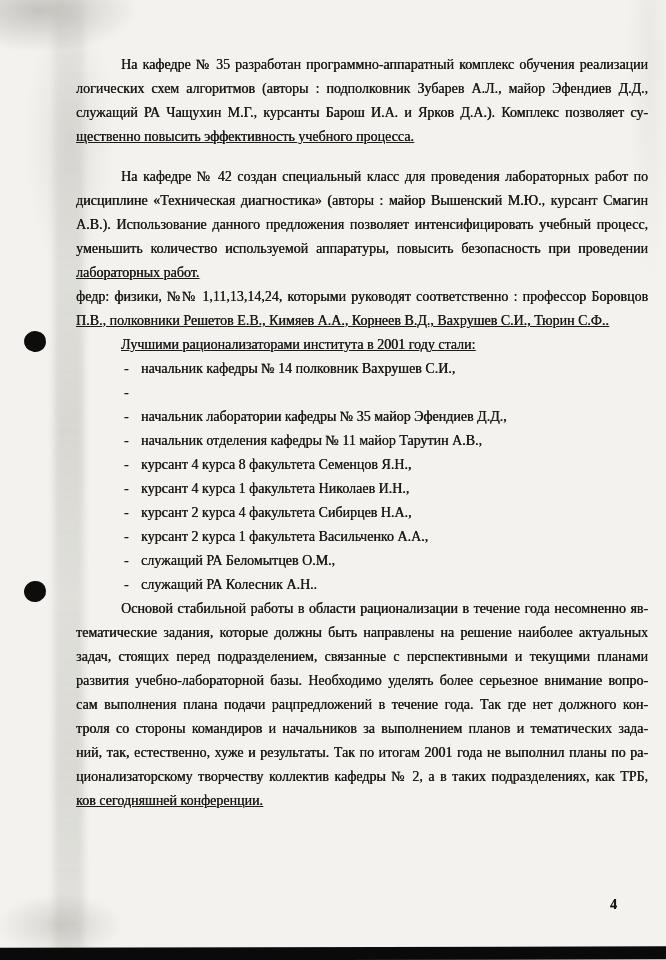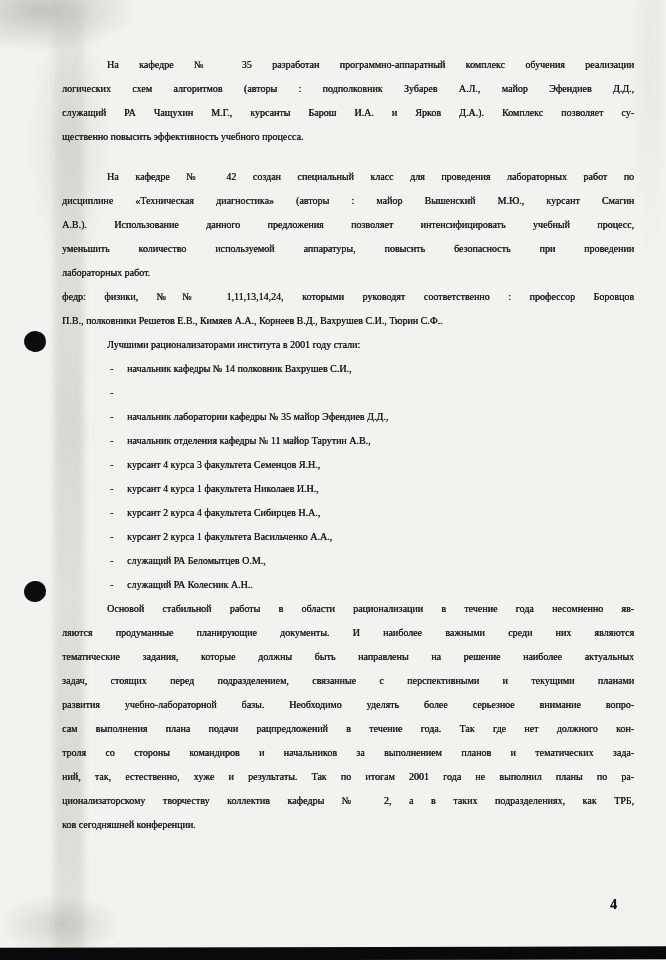--- a/index.html
+++ b/index.html
@@ -32,32 +32,32 @@
     position: absolute; width: 22px; height: 21px;
     background: #0d0d0c; border-radius: 52% 48% 50% 50%;
   }
   #hole-punch-top { left: 24px; top: 331px; transform: rotate(8deg); }
   #hole-punch-bottom { left: 24px; top: 581px; transform: rotate(-6deg); }
   .bottom-bar {
     position: absolute; left: -4px; bottom: 0; width: 674px; height: 13px;
     background: #0a0a0a; transform: rotate(-0.12deg);
   }
   .text-block {
-    position: absolute; left: 62px; top: 53px; width: 572px;
-    color: #1b1b1a; font-size: 10px;
+    position: absolute; left: 76px; top: 53px; width: 572px;
+    color: #1b1b1a; font-size: 14px;
     text-shadow: 0.35px 0 0 #1b1b1a;
   }
   .para { margin: 0; }
   .para-gap { margin-top: 16px; }
   .tline {
     height: 24px; line-height: 24px; overflow: hidden;
     text-align: justify; text-align-last: justify;
     white-space: normal;
   }
-  .tline.last { text-align-last: left; }
+  .tline.last { text-align-last: left; text-decoration: underline; }
   .tline.indent { text-indent: 45px; }
   .list-row { position: relative; height: 24px; line-height: 24px; padding-left: 65px; }
   .list-row .dash {
     position: absolute; left: 48px; top: 0;
   }
   .page-number {
     position: absolute; left: 610px; top: 897px;
     font-size: 14px; font-weight: bold; color: #161615;
     text-shadow: 0.3px 0 0 #161615;
   }
@@ -96,31 +96,30 @@
 
     <div class="para">
       <div class="tline indent last">Лучшими рационализаторами института в 2001 году стали:</div>
     </div>
 
     <div class="para">
       <div class="list-row"><span class="dash">-</span><span>начальник кафедры № 14 полковник Вахрушев С.И.,</span></div>
       <div class="list-row"><span class="dash">-</span></div>
       <div class="list-row"><span class="dash">-</span><span>начальник лаборатории кафедры № 35 майор Эфендиев Д.Д.,</span></div>
       <div class="list-row"><span class="dash">-</span><span>начальник отделения кафедры № 11 майор Тарутин А.В.,</span></div>
-      <div class="list-row"><span class="dash">-</span><span>курсант 4 курса 3 факультета Семенцов Я.Н.,</span></div>
+      <div class="list-row"><span class="dash">-</span><span>курсант 4 курса 8 факультета Семенцов Я.Н.,</span></div>
       <div class="list-row"><span class="dash">-</span><span>курсант 4 курса 1 факультета Николаев И.Н.,</span></div>
       <div class="list-row"><span class="dash">-</span><span>курсант 2 курса 4 факультета Сибирцев Н.А.,</span></div>
       <div class="list-row"><span class="dash">-</span><span>курсант 2 курса 1 факультета Васильченко А.А.,</span></div>
       <div class="list-row"><span class="dash">-</span><span>служащий РА Беломытцев О.М.,</span></div>
       <div class="list-row"><span class="dash">-</span><span>служащий РА Колесник А.Н..</span></div>
     </div>
 
     <div class="para">
       <div class="tline indent">Основой стабильной работы в области рационализации в течение года несомненно яв-</div>
-      <div class="tline">ляются продуманные планирующие документы. И наиболее важными среди них являются</div>
       <div class="tline">тематические задания, которые должны быть направлены на решение наиболее актуальных</div>
       <div class="tline">задач, стоящих перед подразделением, связанные с перспективными и текущими планами</div>
       <div class="tline">развития учебно-лабораторной базы. Необходимо уделять более серьезное внимание вопро-</div>
       <div class="tline">сам выполнения плана подачи рацпредложений в течение года. Так где нет должного кон-</div>
       <div class="tline">троля со стороны командиров и начальников за выполнением планов и тематических зада-</div>
       <div class="tline">ний, так, естественно, хуже и результаты. Так по итогам 2001 года не выполнил планы по ра-</div>
       <div class="tline">ционализаторскому творчеству коллектив кафедры № 2, а в таких подразделениях, как ТРБ,</div>
       <div class="tline last">ков сегодняшней конференции.</div>
     </div>
 

